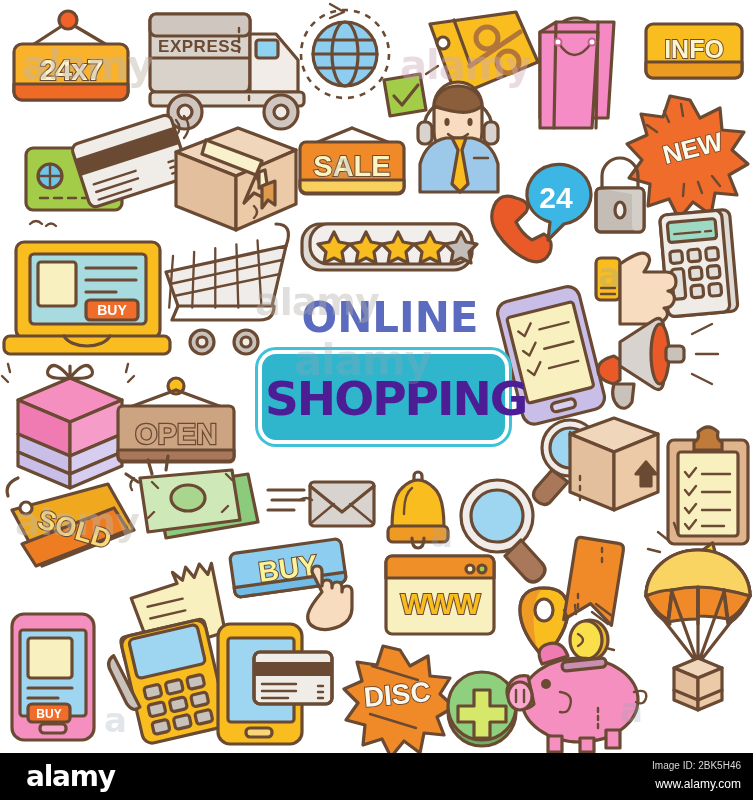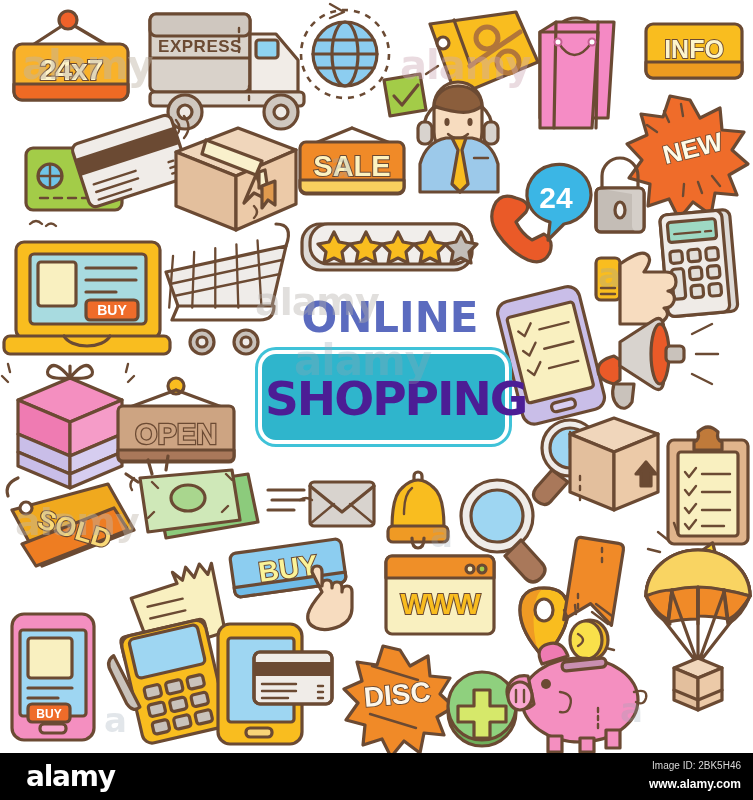--- a/index.html
+++ b/index.html
@@ -47,21 +47,21 @@
     right: 12px; top: 7px;
     color: #d8d8d8;
     font-size: 10px;
     font-family: "Liberation Sans", sans-serif;
   }
   #footer-url {
     position: absolute;
     right: 12px; top: 24px;
     color: #ffffff;
     font-size: 12px;
-    font-weight: 700;
+    font-weight: 400;
     font-family: "Liberation Sans", sans-serif;
     text-align: right;
   }
 
   
   .wm {
     position: absolute;
     color: rgba(150,165,180,0.30);
     font-size: 40px;
     font-weight: 700;

